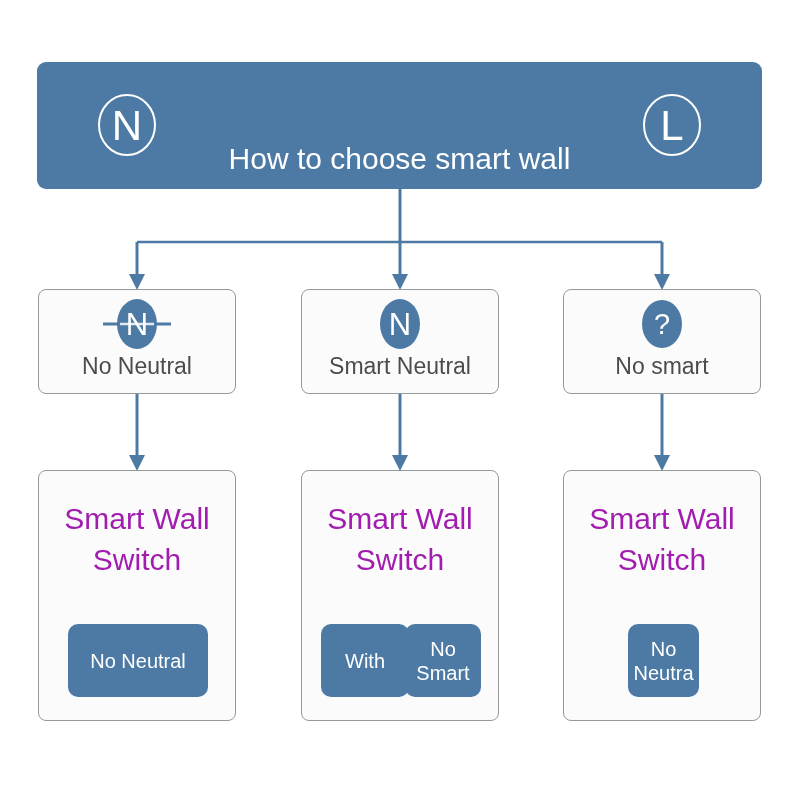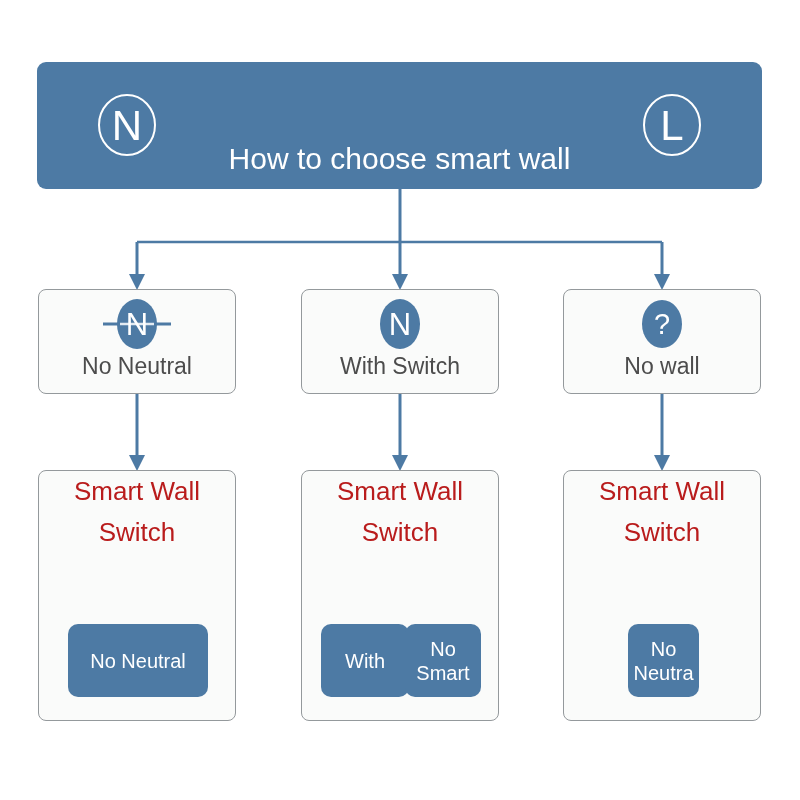--- a/index.html
+++ b/index.html
@@ -73,23 +73,24 @@
     top: 470px;
     width: 198px; height: 251px;
     background: #fafbfa;
     border: 1.5px solid #94999c;
     border-radius: 8px;
     box-sizing: border-box;
     z-index: 2;
     text-align: center;
   }
   .res-title {
-    font-size: 26px;
+    margin-top: 27px;
+    font-size: 30px;
     line-height: 41px;
-    color: #b91c1c;
+    color: #a21caf;
   }
   .col1 { left: 38px; }
   .col2 { left: 301px; }
   .col3 { left: 563px; }
   
   .vbtn {
     position: absolute;
     top: 153px;
     height: 73px;
     background: #4d7aa4;
@@ -164,31 +165,31 @@
     <span class="opt-label">No Neutral</span>
   </div>
 
   <div class="opt-box col2">
     <div class="icon-wrap">
       <svg width="44" height="54" viewBox="0 0 44 54">
         <ellipse cx="22" cy="27" rx="20" ry="25" fill="#4d7aa4"></ellipse>
         <text x="22" y="38" text-anchor="middle" font-size="31" fill="#ffffff">N</text>
       </svg>
     </div>
-    <span class="opt-label">With Switch</span>
+    <span class="opt-label">Smart Neutral</span>
   </div>
 
   <div class="opt-box col3">
     <div class="icon-wrap">
       <svg width="44" height="54" viewBox="0 0 44 54">
         <ellipse cx="22" cy="27" rx="20" ry="24" fill="#4d7aa4"></ellipse>
         <text x="22" y="37" text-anchor="middle" font-size="29" fill="#ffffff">?</text>
       </svg>
     </div>
-    <span class="opt-label">No wall</span>
+    <span class="opt-label">No smart</span>
   </div>
 
   <div class="res-box col1">
     <div class="res-title">
       <div>Smart Wall</div>
       <div>Switch</div>
     </div>
     <button class="vbtn vbtn-r0">
       <span>No Neutral</span>
     </button>

